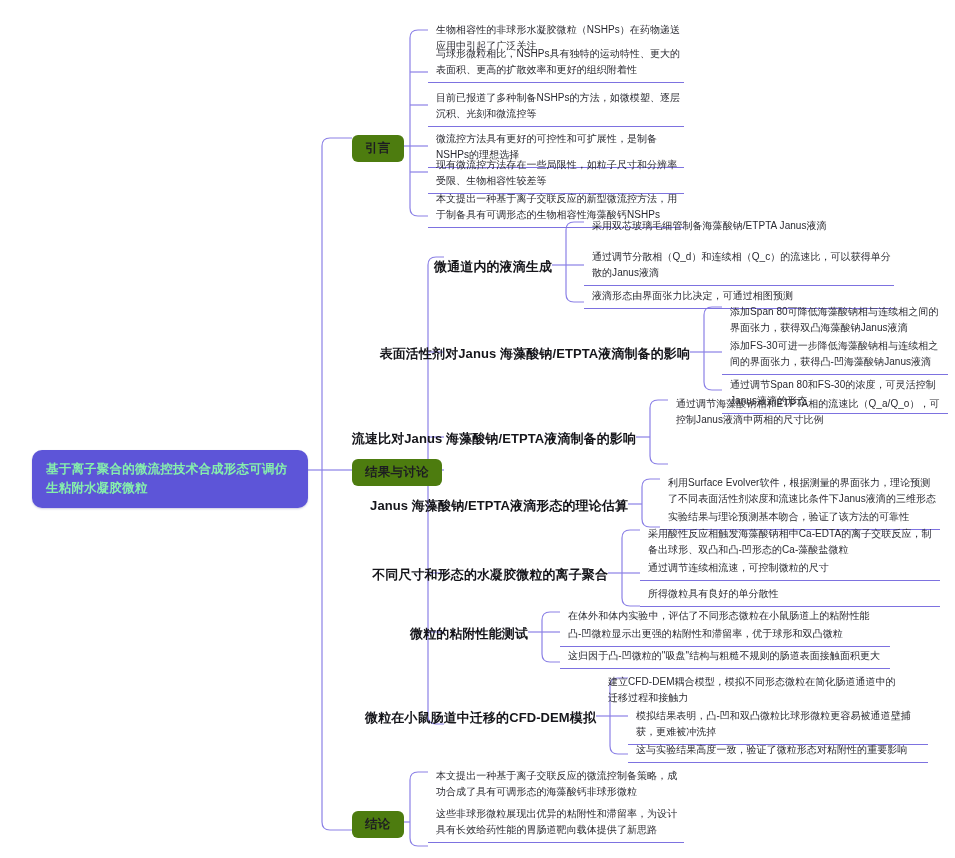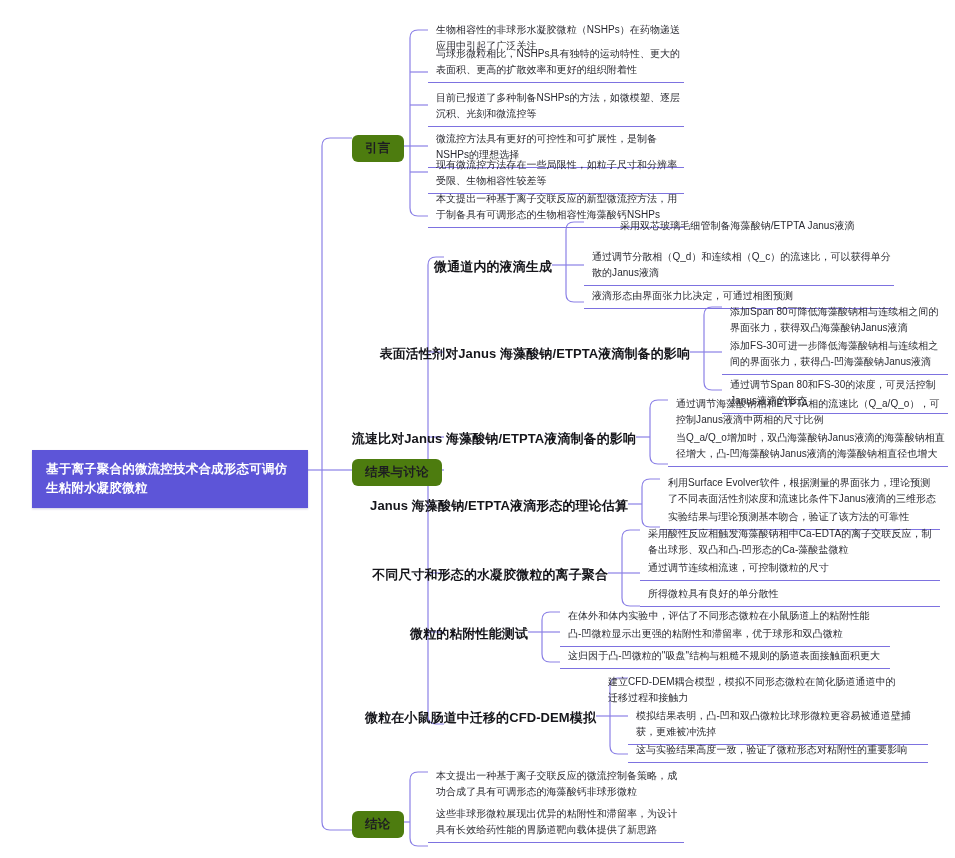--- a/index.html
+++ b/index.html
@@ -29,22 +29,22 @@
 
   .node {
     position: absolute;
     display: flex;
     align-items: center;
   }
 
   
   .root-node {
     background: #5d55d8;
-    color: #ffffff;
-    border-radius: 0;
+    color: #86efac;
+    border-radius: 10px;
     padding: 10px 14px;
     font-size: 12.5px;
     line-height: 1.5;
     font-weight: 600;
     letter-spacing: .2px;
     box-shadow: 0 1px 2px rgba(60,50,140,.25);
   }
 
   
   .l1-node {
@@ -187,36 +187,35 @@
 
   <div class="leaf-node underline" style="position:absolute; left:428px; top:188px; width:256px;">本文提出一种基于离子交联反应的新型微流控方法，用于制备具有可调形态的生物相容性海藻酸钙NSHPs</div>
 
   <div class="node l1-node" style="left:352px; top:459px;">
     <span>结果与讨论</span>
   </div>
 
   <div class="node l2-node" style="left:444px; top:256px; width:108px;">
     <span>微通道内的液滴生成</span>
   </div>
-  <div class="leaf-node" style="position:absolute; left:584px; top:215px; width:310px;margin-left:28px;">采用双芯玻璃毛细管制备海藻酸钠/ETPTA Janus液滴</div>
+  <div class="leaf-node" style="position:absolute; left:584px; top:215px; width:310px;">采用双芯玻璃毛细管制备海藻酸钠/ETPTA Janus液滴</div>
   <div class="leaf-node underline" style="position:absolute; left:584px; top:246px; width:310px;">通过调节分散相（Q_d）和连续相（Q_c）的流速比，可以获得单分散的Janus液滴</div>
   <div class="leaf-node underline" style="position:absolute; left:584px; top:285px; width:310px;">液滴形态由界面张力比决定，可通过相图预测</div>
 
   <div class="node l2-node" style="left:444px; top:343px; width:246px;">
     <span>表面活性剂对Janus 海藻酸钠/ETPTA液滴制备的影响</span>
   </div>
   <div class="leaf-node" style="position:absolute; left:722px; top:301px; width:226px;">添加Span 80可降低海藻酸钠相与连续相之间的界面张力，获得双凸海藻酸钠Janus液滴</div>
   <div class="leaf-node underline" style="position:absolute; left:722px; top:335px; width:226px;">添加FS-30可进一步降低海藻酸钠相与连续相之间的界面张力，获得凸-凹海藻酸钠Janus液滴</div>
   <div class="leaf-node underline" style="position:absolute; left:722px; top:374px; width:226px;">通过调节Span 80和FS-30的浓度，可灵活控制Janus液滴的形态</div>
 
   <div class="node l2-node" style="left:444px; top:428px; width:192px;">
     <span>流速比对Janus 海藻酸钠/ETPTA液滴制备的影响</span>
   </div>
   <div class="leaf-node" style="position:absolute; left:668px; top:393px; width:280px;">通过调节海藻酸钠相和ETPTA相的流速比（Q_a/Q_o），可控制Janus液滴中两相的尺寸比例</div>
-  <div class="leaf-node underline" style="position:absolute; left:668px; top:427px; width:280px;">当Q_a/Q_o增加时，双凸海藻酸钠Janus液滴的海藻酸钠相直径增大，凸-凹海藻酸钠Janus液滴的海藻酸钠相直径也增大</div>
 
   <div class="node l2-node" style="left:444px; top:495px; width:184px;">
     <span>Janus 海藻酸钠/ETPTA液滴形态的理论估算</span>
   </div>
   <div class="leaf-node" style="position:absolute; left:660px; top:472px; width:280px;">利用Surface Evolver软件，根据测量的界面张力，理论预测了不同表面活性剂浓度和流速比条件下Janus液滴的三维形态</div>
   <div class="leaf-node underline" style="position:absolute; left:660px; top:506px; width:280px;">实验结果与理论预测基本吻合，验证了该方法的可靠性</div>
 
   <div class="node l2-node" style="left:444px; top:564px; width:164px;">
     <span>不同尺寸和形态的水凝胶微粒的离子聚合</span>
   </div>

